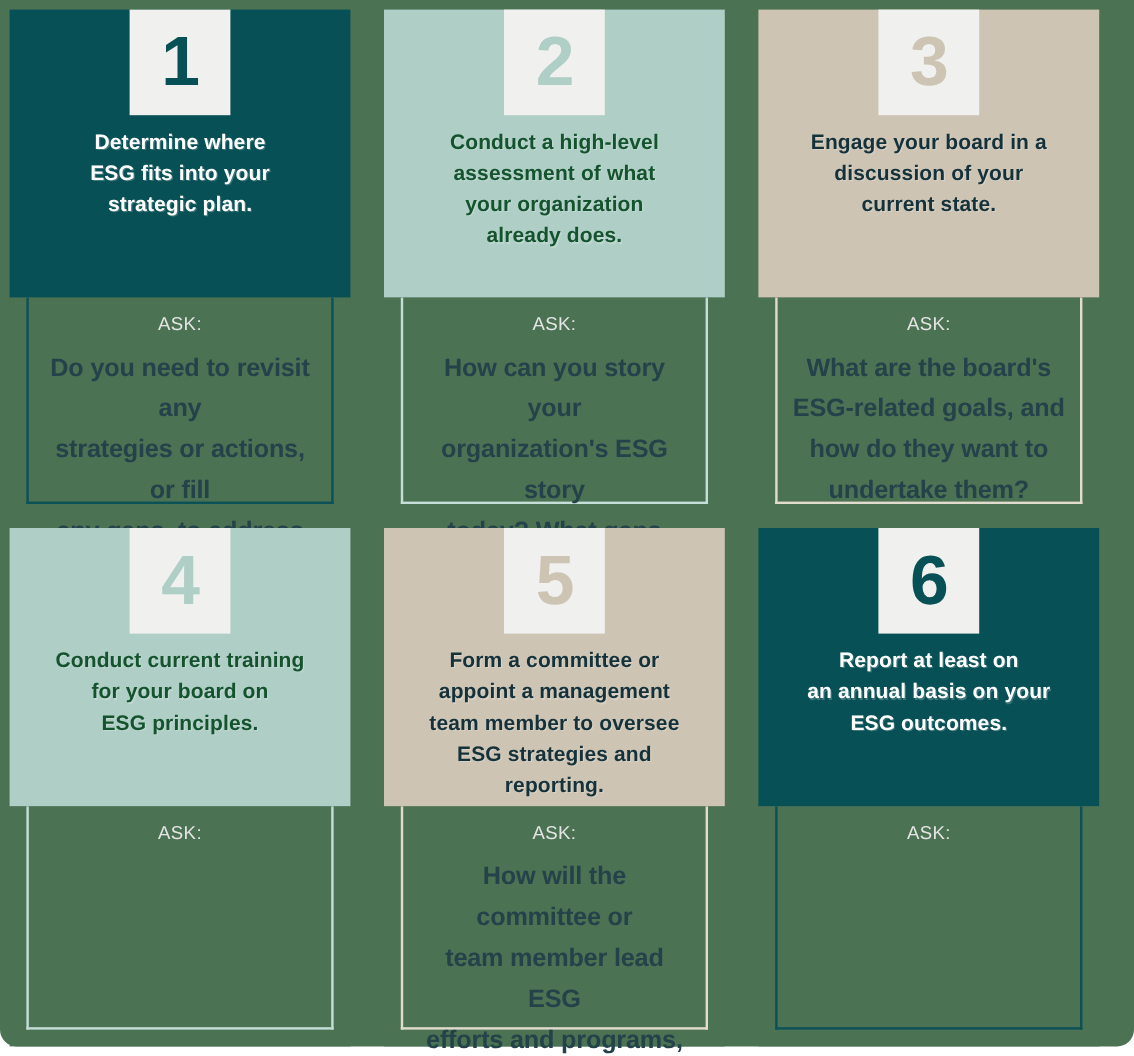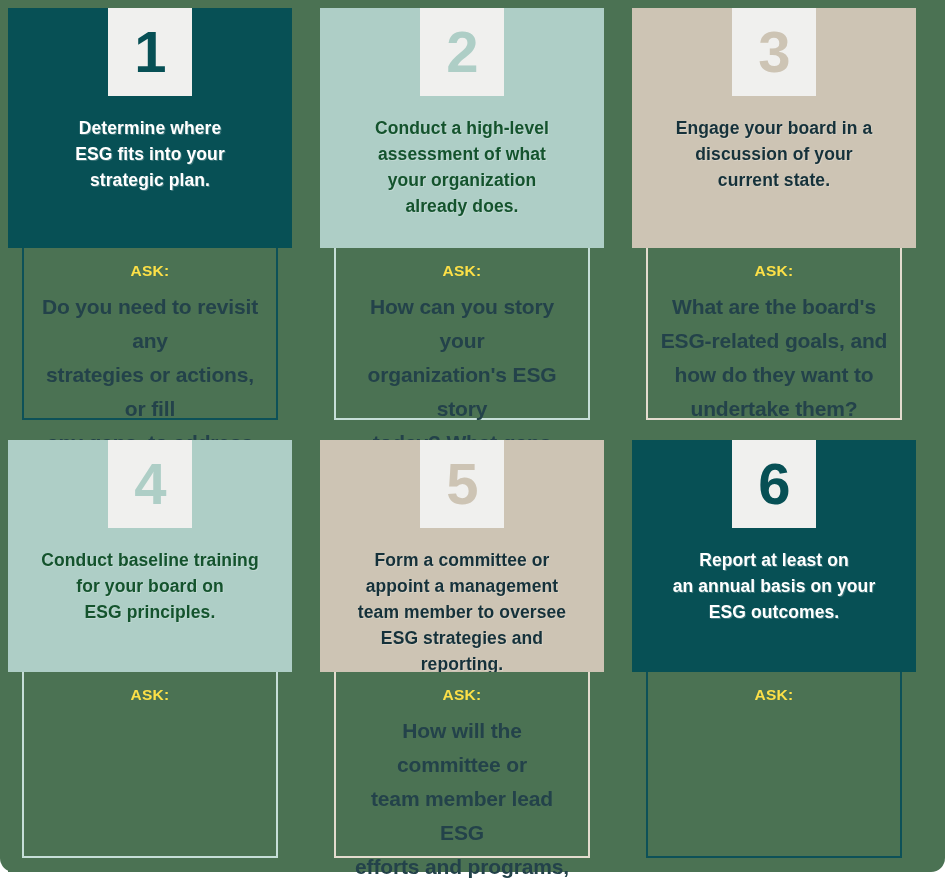--- a/index.html
+++ b/index.html
@@ -68,21 +68,21 @@
     display: flex;
     align-items: center;
     justify-content: center;
     font-size: 58px;
     font-weight: 700;
     line-height: 1;
     letter-spacing: -1px;
   }
 
   .card-title {
-    margin-top: 20px;
+    margin-top: 10px;
     font-size: 17.5px;
     font-weight: 700;
     line-height: 1.48;
     letter-spacing: 0.1px;
     white-space: pre-line;
     text-shadow: 1px 1px 0 rgba(255,255,255,0.22);
   }
 
   
   .card-ask {
@@ -103,23 +103,23 @@
     bottom: 14px;
     border: 2px solid #0d5158;
     border-top: none;
     box-sizing: border-box;
     padding: 14px 12px 0 12px;
     text-align: center;
   }
 
   .ask-label {
     font-size: 15.5px;
-    font-weight: 700;
+    font-weight: 400;
     letter-spacing: 0.3px;
-    color: #fde047;
+    color: #e5e5e5;
     margin-bottom: 10px;
   }
   .ask-text {
     font-size: 21px;
     font-weight: 600;
     line-height: 1.62;
     color: #23424a;
     white-space: pre-line;
     letter-spacing: -0.15px;
   }
@@ -202,21 +202,21 @@
 ESG-related goals, and
 how do they want to
 undertake them?</div>
         </div>
       </div>
     </div>
 
     <div class="card col1 row2 theme-sage">
       <div class="card-top">
         <div class="numbox">4</div>
-        <div class="card-title">Conduct baseline training
+        <div class="card-title">Conduct current training
 for your board on
 ESG principles.</div>
       </div>
       <div class="card-ask">
         <div class="ask-inner">
           <div class="ask-label">ASK:</div>
         </div>
       </div>
     </div>
 

